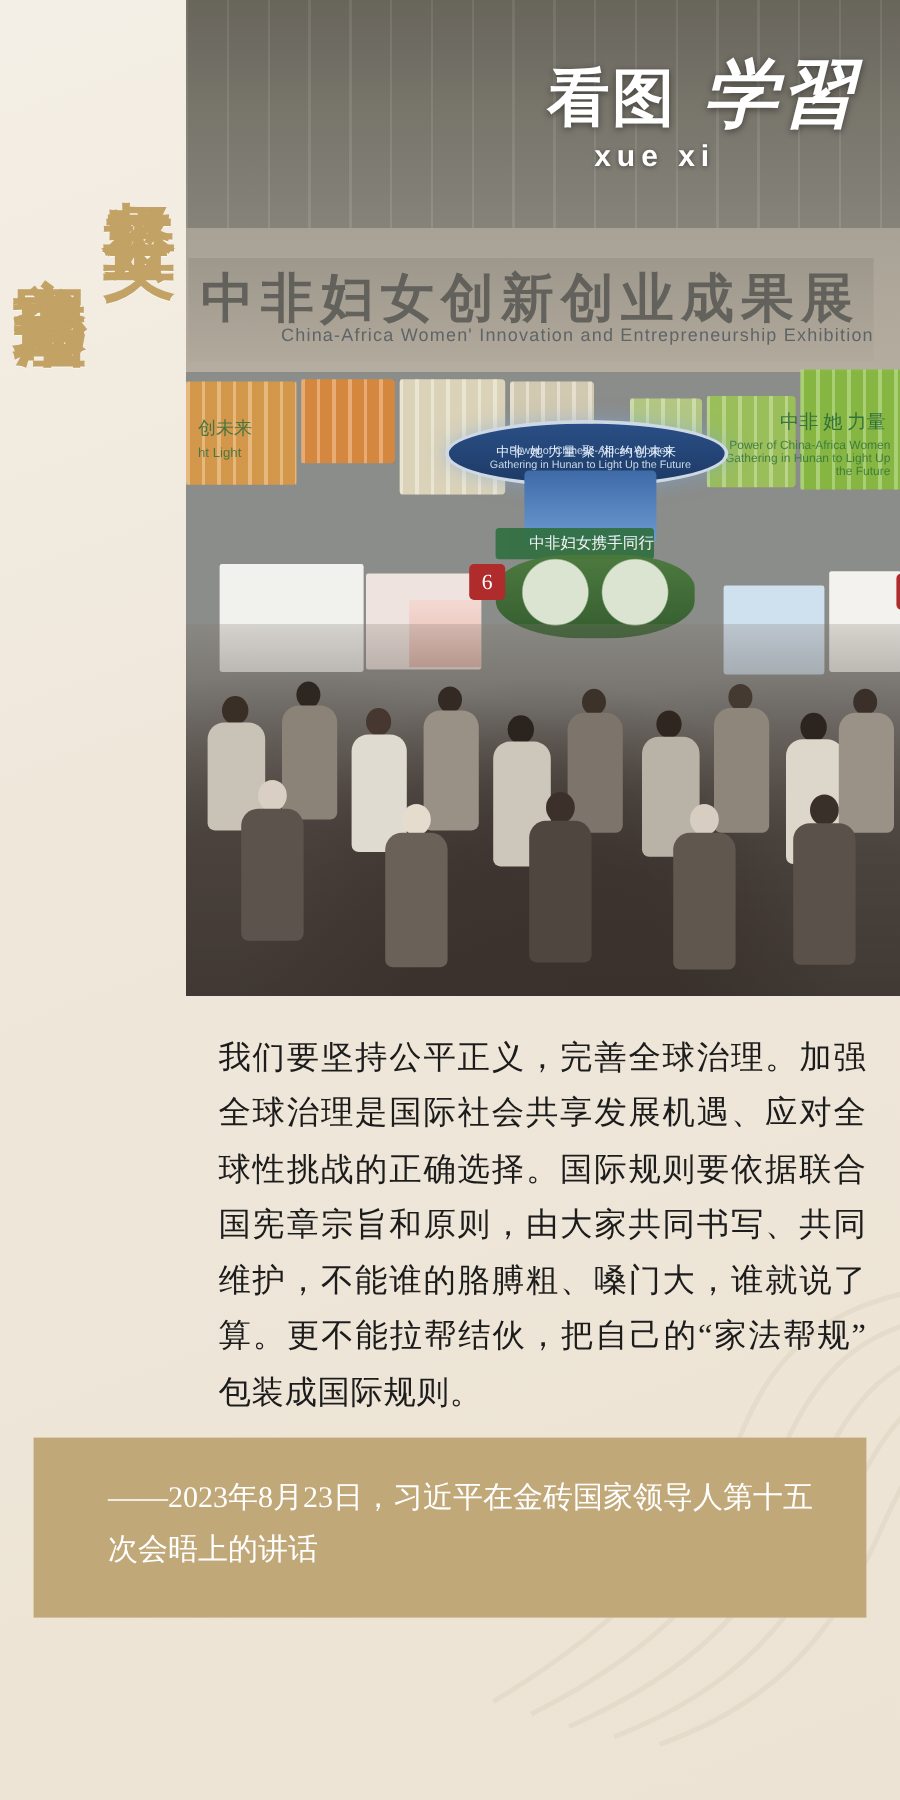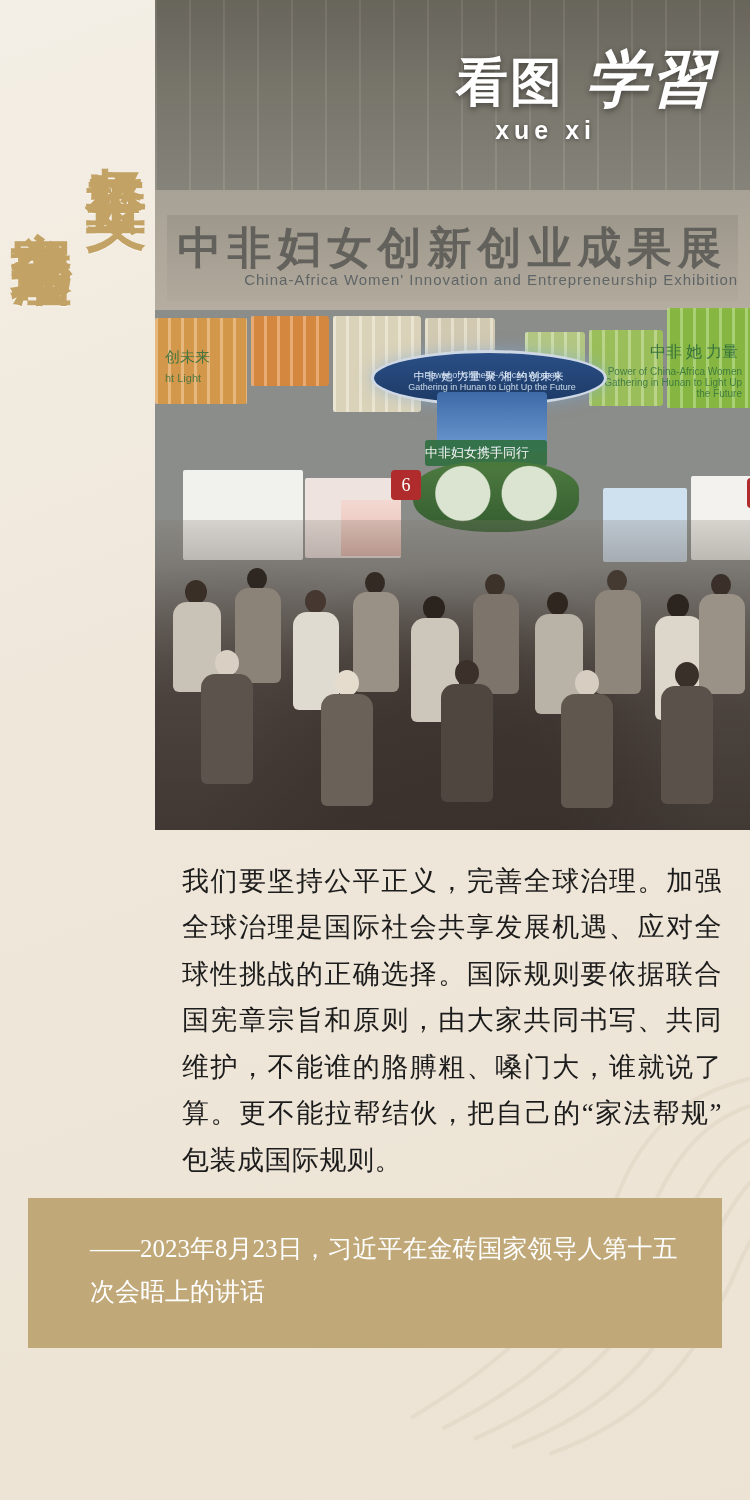--- a/index.html
+++ b/index.html
@@ -80,21 +80,21 @@
     content: "";
     position: absolute; left: 0; top: 0; right: 0; bottom: 0;
     background:
       repeating-linear-gradient(90deg, rgba(255,255,255,0.05) 0 2px, rgba(0,0,0,0.05) 2px 34px);
   }
   .ph-wall {
     position: absolute; left: 0; top: 190px; width: 100%; height: 120px;
     background: linear-gradient(180deg, #a8a296 0%, #b5ad9f 100%);
   }
   .ph-banner {
-    position: absolute; left: 12px; top: 215px; width: 96%; height: 86px;
+    position: absolute; left: 2px; top: 215px; width: 96%; height: 86px;
     background: linear-gradient(180deg, rgba(120,115,105,0.25), rgba(120,115,105,0.05));
   }
   .banner-cn {
     position: absolute; left: 0; top: 4px; width: 100%;
     text-align: center;
     font-size: 44px;
     font-weight: bold;
     letter-spacing: 6px;
     color: #4a4a48;
     opacity: 0.72;
@@ -161,25 +161,25 @@
   .ring-text {
     position:absolute; left:0; top: 16px; width:100%; text-align:center;
     font-size: 11px; color:#e8f1ff; letter-spacing:1px;
   }
   .stage-screen {
     position: absolute; left: 282px; top: 392px; width: 110px; height: 60px;
     background: linear-gradient(180deg,#3e6ba8,#6d9ad0);
     border-radius: 4px;
   }
   .stage-label {
-    position: absolute; left: 270px; top: 440px; width: 122px; height: 26px;
+    position: absolute; left: 258px; top: 440px; width: 132px; height: 26px;
     background: #2f6f3e;
     color: #fff;
     font-size: 13px;
-    text-align: left;
+    text-align: right;
     line-height: 26px;
     border-radius: 3px;
     opacity: 0.9;
   }
   .butterfly {
     position:absolute; left: 258px; top: 462px; width: 166px; height: 70px;
     background: radial-gradient(circle at 30% 45%, #dfe9d4 0 22%, rgba(0,0,0,0) 23%),
                 radial-gradient(circle at 70% 45%, #dfe9d4 0 22%, rgba(0,0,0,0) 23%),
                 linear-gradient(180deg,#4b7a3c,#2f5a2b);
     border-radius: 40% 40% 45% 45%;

